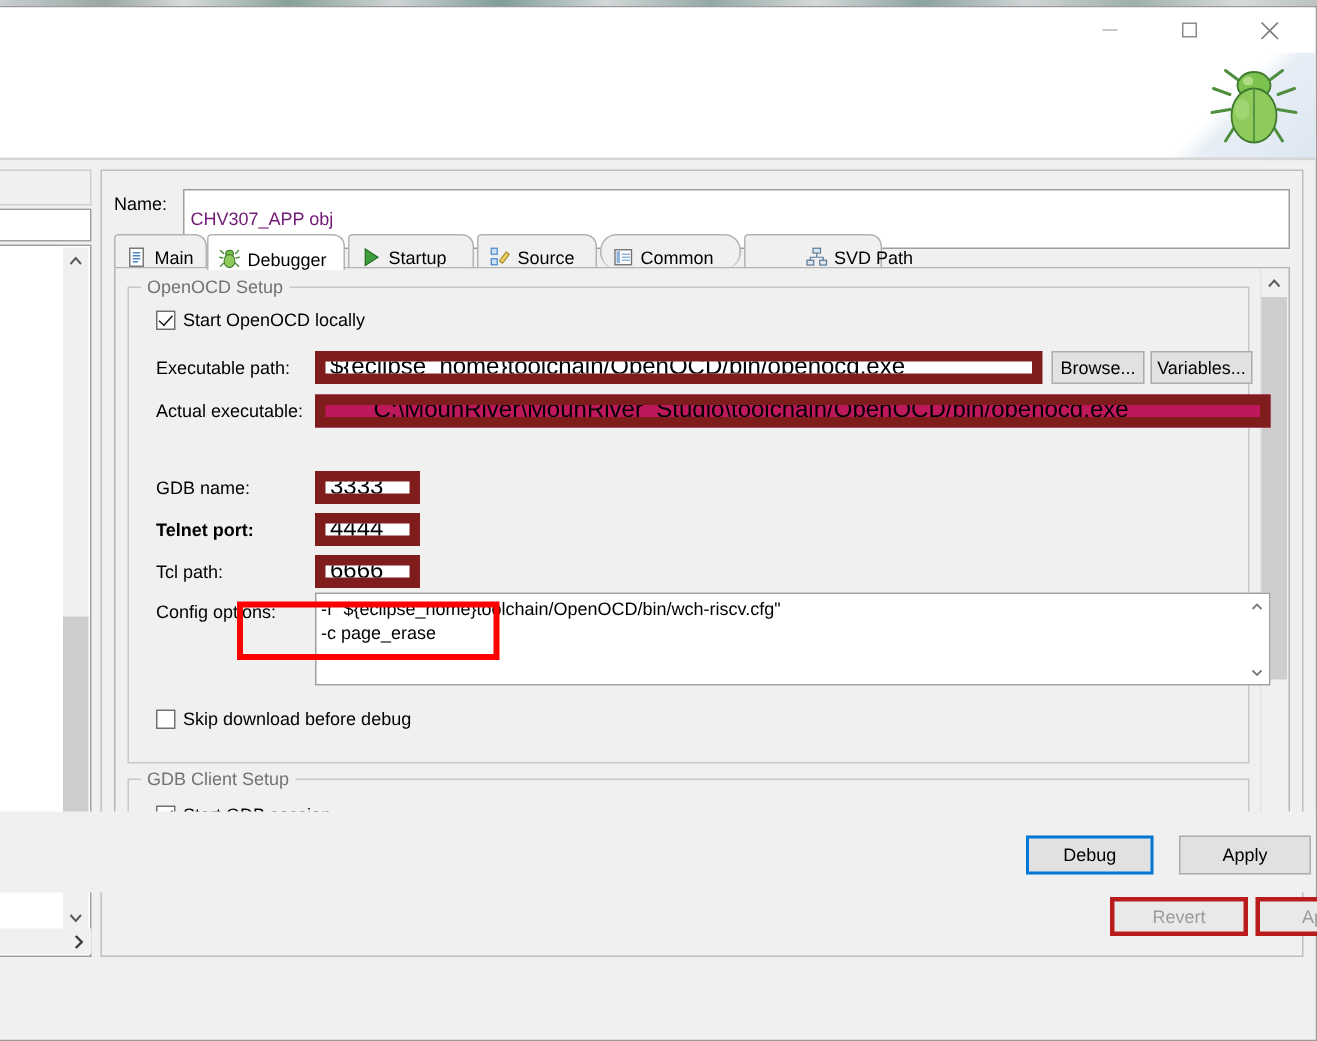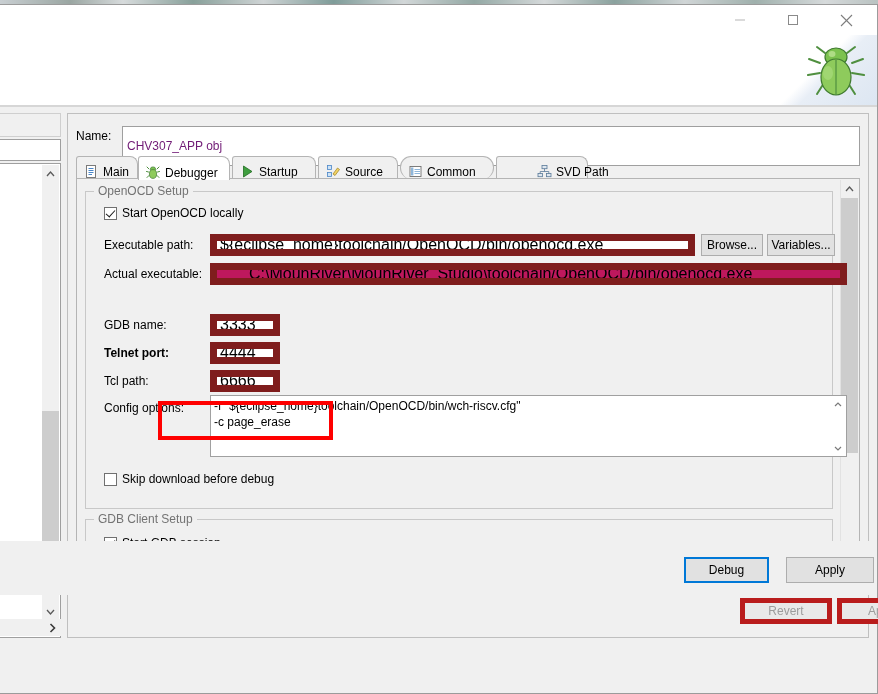--- a/index.html
+++ b/index.html
@@ -364,21 +364,21 @@
     position: absolute; left: 0; width: 16px; height: 16px;
     display: flex; align-items: center; justify-content: center;
     color: #7a7a7a;
   }
   .cfg-scroll .arrow.up { top: 0; }
   .cfg-scroll .arrow.dn { bottom: 0; }
 
   
   .btn-disabled {
     background: #e9e9e9;
-    border: 5px solid #b91c1c;
+    border: 3px solid #b91c1c;
     color: #9c9c9c;
   }
 
   
   .bottom-bar {
     position: absolute;
     left: 0; top: 536px;
     width: 996px; height: 54px;
     background: #f0f0f0;
   }

